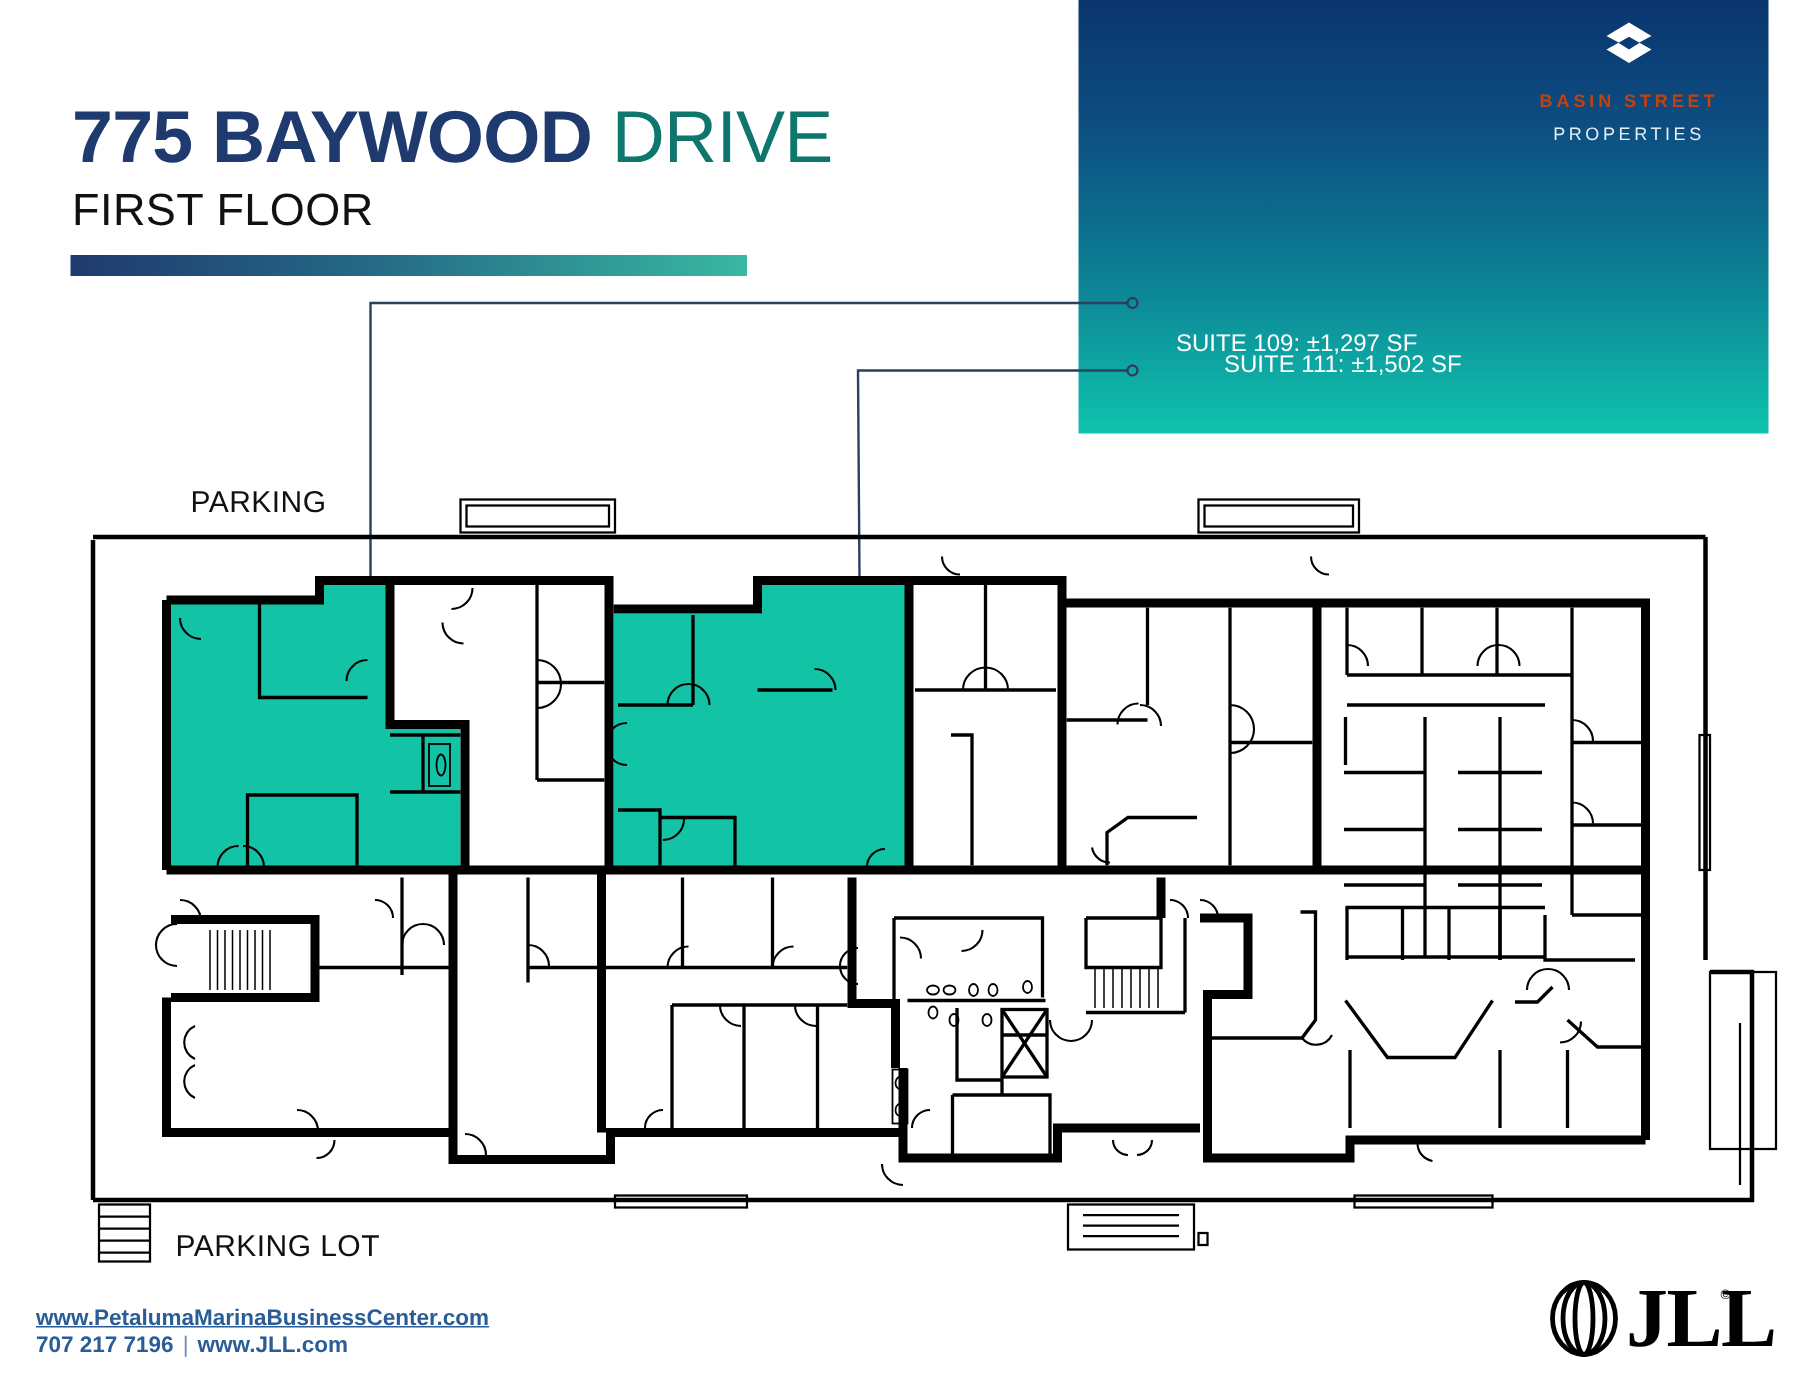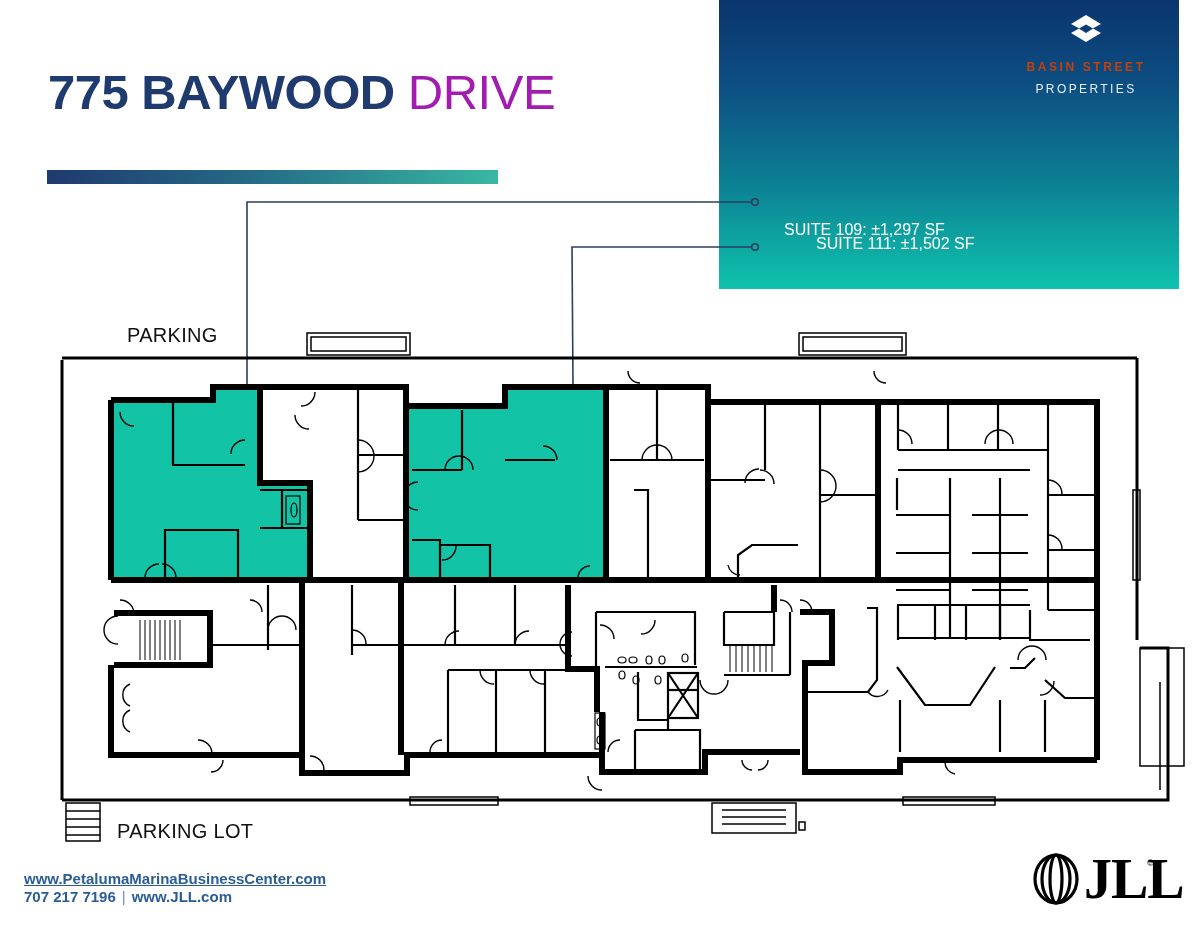--- a/index.html
+++ b/index.html
@@ -2,21 +2,21 @@
 <html><head>
 <meta charset="utf-8">
 <style>
   * { box-sizing: border-box; margin: 0; padding: 0; }
   html, body { width: 1202px; height: 927px; background: #ffffff; overflow: hidden; }
   body { position: relative; font-family: "Liberation Sans", "DejaVu Sans", sans-serif; }
 
   .title-block { position: absolute; left: 48px; top: 64px; }
   .title-line { font-size: 49px; font-weight: bold; letter-spacing: -0.5px; line-height: 56px; white-space: nowrap; }
   .title-strong { color: #1f3a6e; }
-  .title-light { color: #a21caf; font-weight: normal; }
+  .title-light { color: #0f766e; font-weight: normal; }
   .subtitle { font-size: 30px; color: #111111; margin-top: 4px; letter-spacing: 0.3px; }
 
   .accent-bar { position: absolute; left: 47px; top: 170px; width: 451px; height: 14px;
     background: linear-gradient(90deg, #1f3a6e 0%, #256a86 45%, #38b8a2 100%); }
 
   .brand-panel { position: absolute; left: 719px; top: 0; width: 460px; height: 289px;
     background: linear-gradient(180deg, #0a356f 0%, #0d4f82 30%, #0c7d93 62%, #0fc3ad 100%); }
   .brand-logo { position: absolute; left: 1068px; top: 14px; width: 36px; height: 36px; }
   .brand-name { position: absolute; left: 1006px; top: 60px; width: 160px; text-align: center;
     color: #c2410c; font-size: 12px; font-weight: bold; letter-spacing: 2.6px; }
@@ -45,20 +45,21 @@
   .jll-reg { position: absolute; left: 1147px; top: 858px; font-size: 9px; color: #000; }
 </style>
 </head>
 <body>
 
 <div class="title-block">
   <div class="title-line">
     <span class="title-strong">775 BAYWOOD</span>
     <span class="title-light">DRIVE</span>
   </div>
+  <div class="subtitle">FIRST FLOOR</div>
 </div>
 <div class="accent-bar"></div>
 
 <div class="brand-panel"></div>
 <svg class="brand-logo" viewBox="0 0 36 36">
   <polygon points="18,1 33,10 18,18 3,10" fill="#ffffff"></polygon>
   <polygon points="3,19 11,14.5 18,19 25,14.5 33,19 18,28" fill="#ffffff"></polygon>
   <polygon points="11,14.5 18,10.5 25,14.5 18,18.5" fill="#0b3c73"></polygon>
 </svg>
 <div class="brand-name">BASIN STREET</div>

